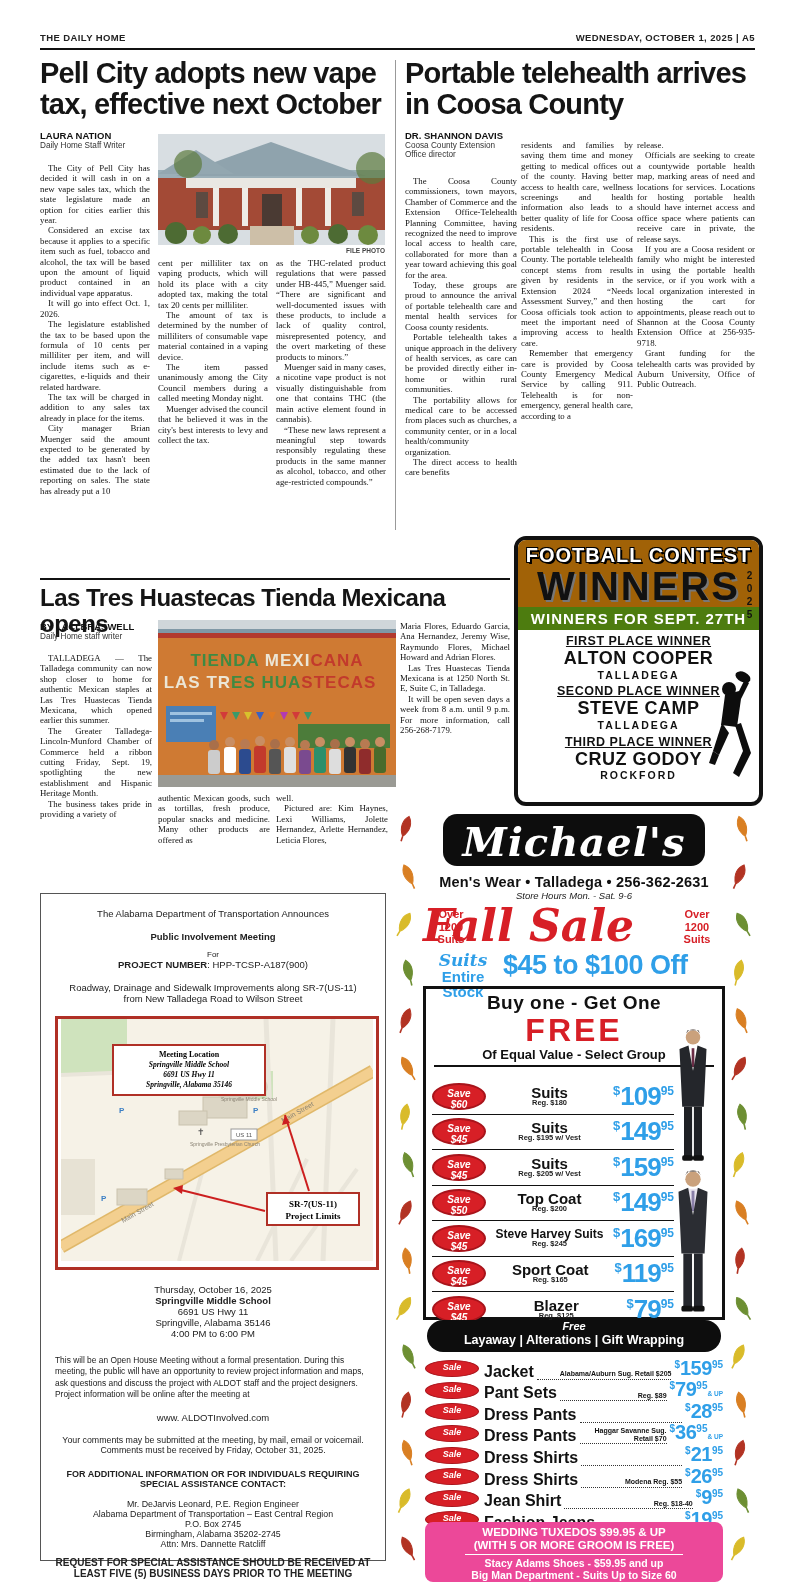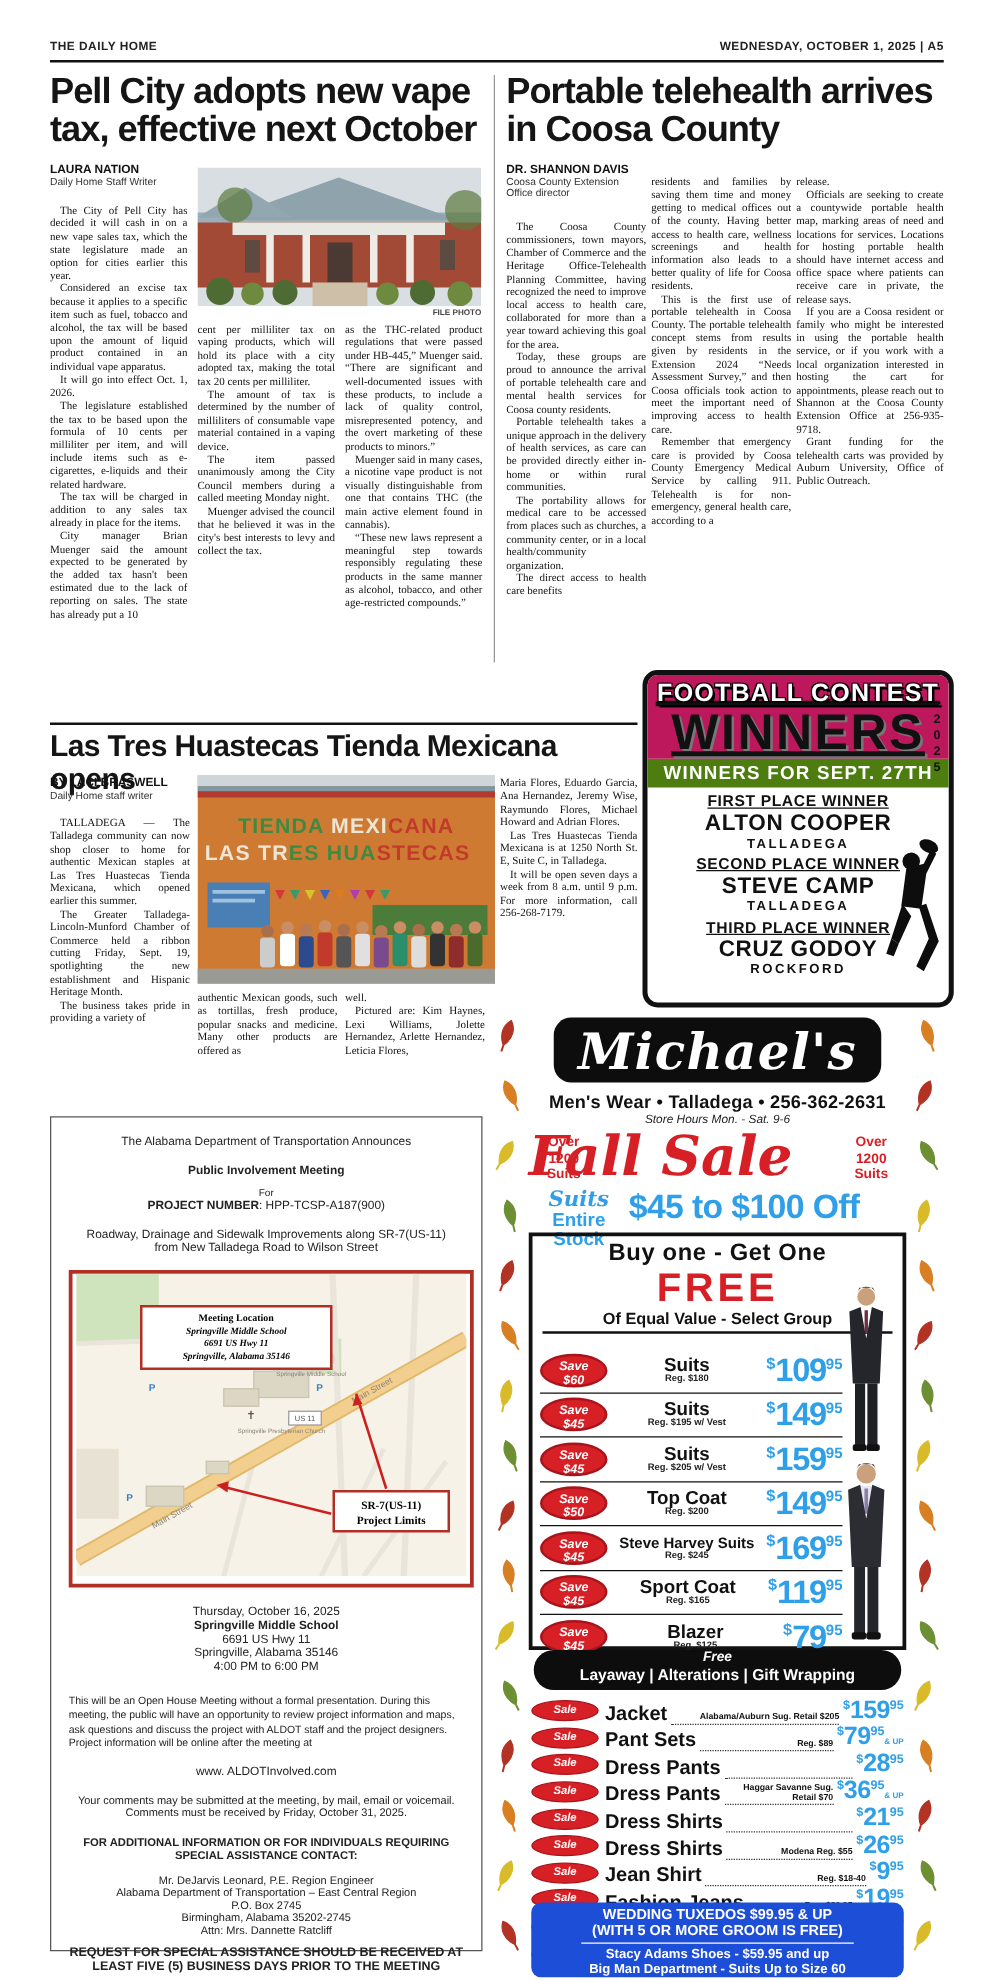--- a/index.html
+++ b/index.html
@@ -17,21 +17,21 @@
   .byline-title{font-family:"Liberation Sans",sans-serif;font-size:8.2px;color:#333;line-height:1.15;}
   
   .col{font-size:8.8px;line-height:10.4px;text-align:justify;hyphens:auto;overflow:hidden;}
   .col p{margin:0;text-indent:8px;}
   .col p.cont{text-indent:0;}
   .credit{font-family:"Liberation Sans",sans-serif;font-size:6.5px;font-weight:bold;color:#444;text-align:right;}
   .vrule{width:1px;background:#999;}
   .hrule{height:1.5px;background:#111;}
   
   .fb-box{border:4px solid #111;border-radius:12px;background:#fff;overflow:hidden;}
-  .fb-head{background:#be185d;text-align:center;position:relative;padding:4px 0 2px;text-decoration:underline;}
+  .fb-head{background:#a16207;text-align:center;position:relative;padding:4px 0 2px;}
   .fb-title{font-family:"Liberation Sans",sans-serif;font-weight:900;font-size:20px;letter-spacing:1px;
             color:#fff;text-shadow:-1px -1px 0 #000,1px -1px 0 #000,-1px 1px 0 #000,2px 2px 0 #000;}
   .fb-winners{font-family:"Liberation Sans",sans-serif;font-weight:900;font-size:40px;letter-spacing:2px;
               color:#111;text-shadow:2px 2px 0 #777;line-height:.95;}
   .fb-year{position:absolute;right:4px;top:30px;writing-mode:vertical-rl;text-orientation:upright;
            font-family:"Liberation Sans",sans-serif;font-weight:bold;font-size:10px;letter-spacing:2px;color:#111;}
   .fb-bar{background:#4d7c0f;color:#fff;text-align:center;font-family:"Liberation Sans",sans-serif;
           font-weight:900;font-size:15px;letter-spacing:1px;padding:3px 0;}
   .fb-list{text-align:center;font-family:"Liberation Sans",sans-serif;position:relative;padding-top:4px;}
   .fb-place{font-size:12.5px;font-weight:bold;text-decoration:underline;letter-spacing:.5px;}
@@ -90,21 +90,21 @@
               font-size:9px;line-height:13px;text-align:center;align-self:center;}
   .sale-name{font-family:"Liberation Sans",sans-serif;font-weight:900;font-size:16px;line-height:17px;
              margin-left:5px;white-space:nowrap;}
   .leader{flex:1;position:relative;border-bottom:1.6px dotted #333;height:14px;margin:0 3px;}
   .leader .note{position:absolute;right:0;bottom:1px;font-family:"Liberation Sans",sans-serif;
                 font-weight:bold;font-size:7px;line-height:7.5px;text-align:right;white-space:pre-line;}
   .sale-price{white-space:nowrap;}
   .sale-price .d{font-size:10px;vertical-align:7px;}
   .sale-price .n{font-size:20px;letter-spacing:-.5px;}
   .sale-price .c{font-size:10px;vertical-align:7px;}
-  .mad-footer{background:#1d4ed8;border-radius:8px;color:#fff;text-align:center;
+  .mad-footer{background:#ec4899;border-radius:8px;color:#fff;text-align:center;
               font-family:"Liberation Sans",sans-serif;font-weight:bold;padding:4px 0;}
   .madf-1{font-size:11.5px;line-height:13px;}
   .madf-rule{height:1px;background:#fff;margin:2px 40px;}
   .madf-2{font-size:10.5px;line-height:12px;}
   .svgphoto{display:block;}
 </style>
 </head>
 <body>
 
 <div class="page">
@@ -171,21 +171,21 @@
   </div>
 
   <div class="abs vrule" style="left:395px;top:60px;height:470px;"></div>
 
   <div class="abs headline" style="left:405px;top:58px;width:350px;font-size:29px;">Portable telehealth arrives in Coosa County</div>
   <div class="abs" style="left:405px;top:130px;width:112px;">
     <div class="byline-name">DR. SHANNON DAVIS</div>
     <div class="byline-title">Coosa County Extension Office director</div>
   </div>
   <div class="abs col" style="left:405px;top:176px;width:112px;height:408px;">
-    <p>The Coosa County commissioners, town mayors, Chamber of Commerce and the Heritage Office-Telehealth Planning Committee, having recognized the need to improve local access to health care, collaborated for more than a year toward achieving this goal for the area.</p>
+    <p>The Coosa County commissioners, town mayors, Chamber of Commerce and the Extension Office-Telehealth Planning Committee, having recognized the need to improve local access to health care, collaborated for more than a year toward achieving this goal for the area.</p>
     <p>Today, these groups are proud to announce the arrival of portable telehealth care and mental health services for Coosa county residents.</p>
     <p>Portable telehealth takes a unique approach in the delivery of health services, as care can be provided directly either in-home or within rural communities.</p>
     <p>The portability allows for medical care to be accessed from places such as churches, a community center, or in a local health/community organization.</p>
     <p>The direct access to health care benefits</p>
   </div>
   <div class="abs col" style="left:521px;top:140px;width:112px;height:390px;">
     <p class="cont">residents and families by saving them time and money getting to medical offices out of the county. Having better access to health care, wellness screenings and health information also leads to a better quality of life for Coosa residents.</p>
     <p>This is the first use of portable telehealth in Coosa County. The portable telehealth concept stems from results given by residents in the Extension 2024 “Needs Assessment Survey,” and then Coosa officials took action to meet the important need of improving access to health care.</p>
     <p>Remember that emergency care is provided by Coosa County Emergency Medical Service by calling 911. Telehealth is for non-emergency, general health care, according to a</p>
   </div>

